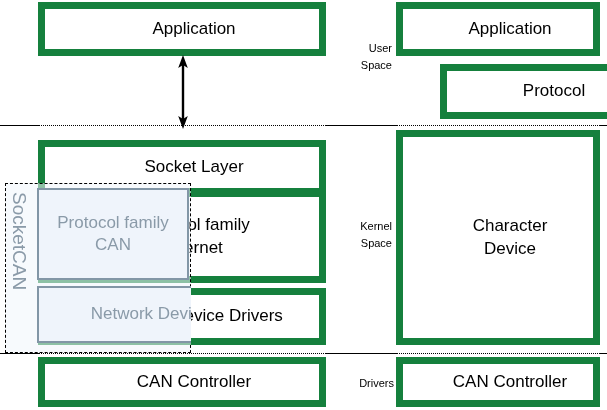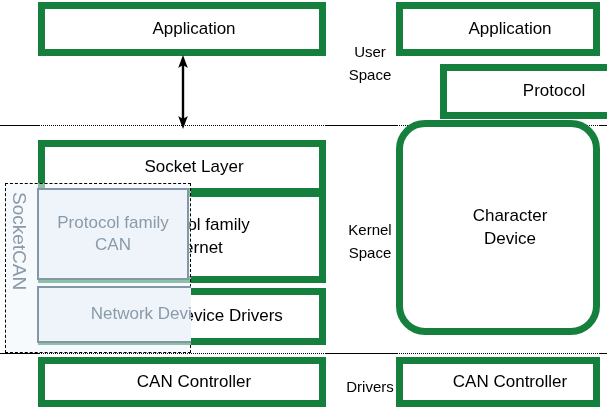--- a/index.html
+++ b/index.html
@@ -39,26 +39,25 @@
     height: 0;
     border-top: 1px solid #000000;
     left: 0;
     width: 607px;
   }
   .divider.dashed-seg {
     border-top: 1px dotted #000000;
   }
   .zone-label {
     position: absolute;
-    font-size: 15px;
+    font-size: 11px;
     color: #000000;
-    text-align: center;
+    text-align: right;
     line-height: 1.55;
     white-space: nowrap;
-    margin-left: 9px;
   }
   .arrow {
     position: absolute;
   }
   
   .socketcan-frame {
     position: absolute;
     box-sizing: border-box;
     border: 1px dashed #000000;
     background: rgba(240,246,252,0.55);
@@ -131,21 +130,21 @@
   </div>
 
   <div class="box" style="left:396px; top:2px; width:204px; height:54px;">
     <span class="line">Application</span>
   </div>
 
   <div class="box" style="left:396px; top:64px; width:204px; height:55px;margin-left:44px;">
     <span class="line">Protocol</span>
   </div>
 
-  <div class="box" style="left:396px; top:120px; width:204px; height:215px;border-radius:29px;">
+  <div class="box" style="left:396px; top:130px; width:204px; height:215px;">
     <span class="line">Character</span>
     <span class="line">Device</span>
   </div>
 
   <div class="box" style="left:396px; top:357px; width:204px; height:50px;">
     <span class="line">CAN Controller</span>
   </div>
 
   <svg class="arrow" style="left:168px; top:54px; width:30px; height:76px;" viewBox="0 0 30 76">
     <line x1="15" y1="6" x2="15" y2="70" stroke="#000000" stroke-width="2.4"></line>

